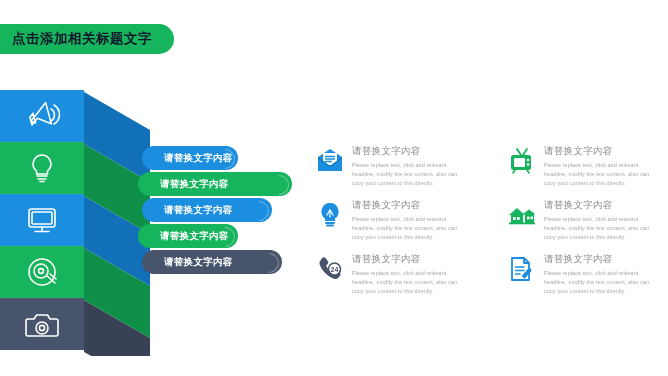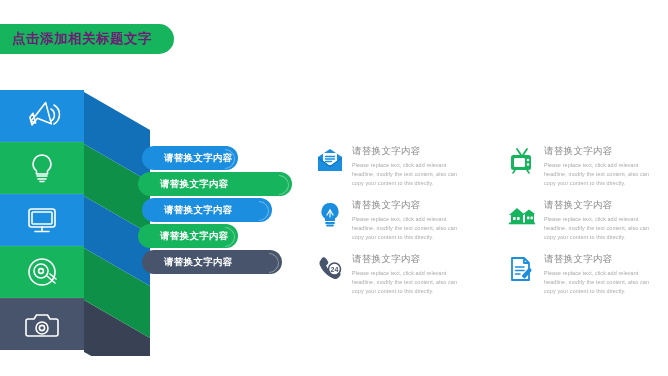--- a/index.html
+++ b/index.html
@@ -16,21 +16,21 @@
   .title-pill{
     position:absolute;left:-20px;top:24px;
     height:30px;
     padding:0 22px 0 32px;
     background:#16b45d;
     border-radius:16px;
     display:flex;align-items:center;
     box-sizing:border-box;
   }
   .title-pill span{
-    color:#701a75;font-size:13.5px;font-weight:bold;
+    color:#0f172a;font-size:13.5px;font-weight:bold;
     letter-spacing:0.5px;white-space:nowrap;
   }
 
   
   .stack{position:absolute;left:0;top:88px;width:160px;height:268px;}
   .stack svg{display:block;}
 
   
   .pill{
     position:absolute;

